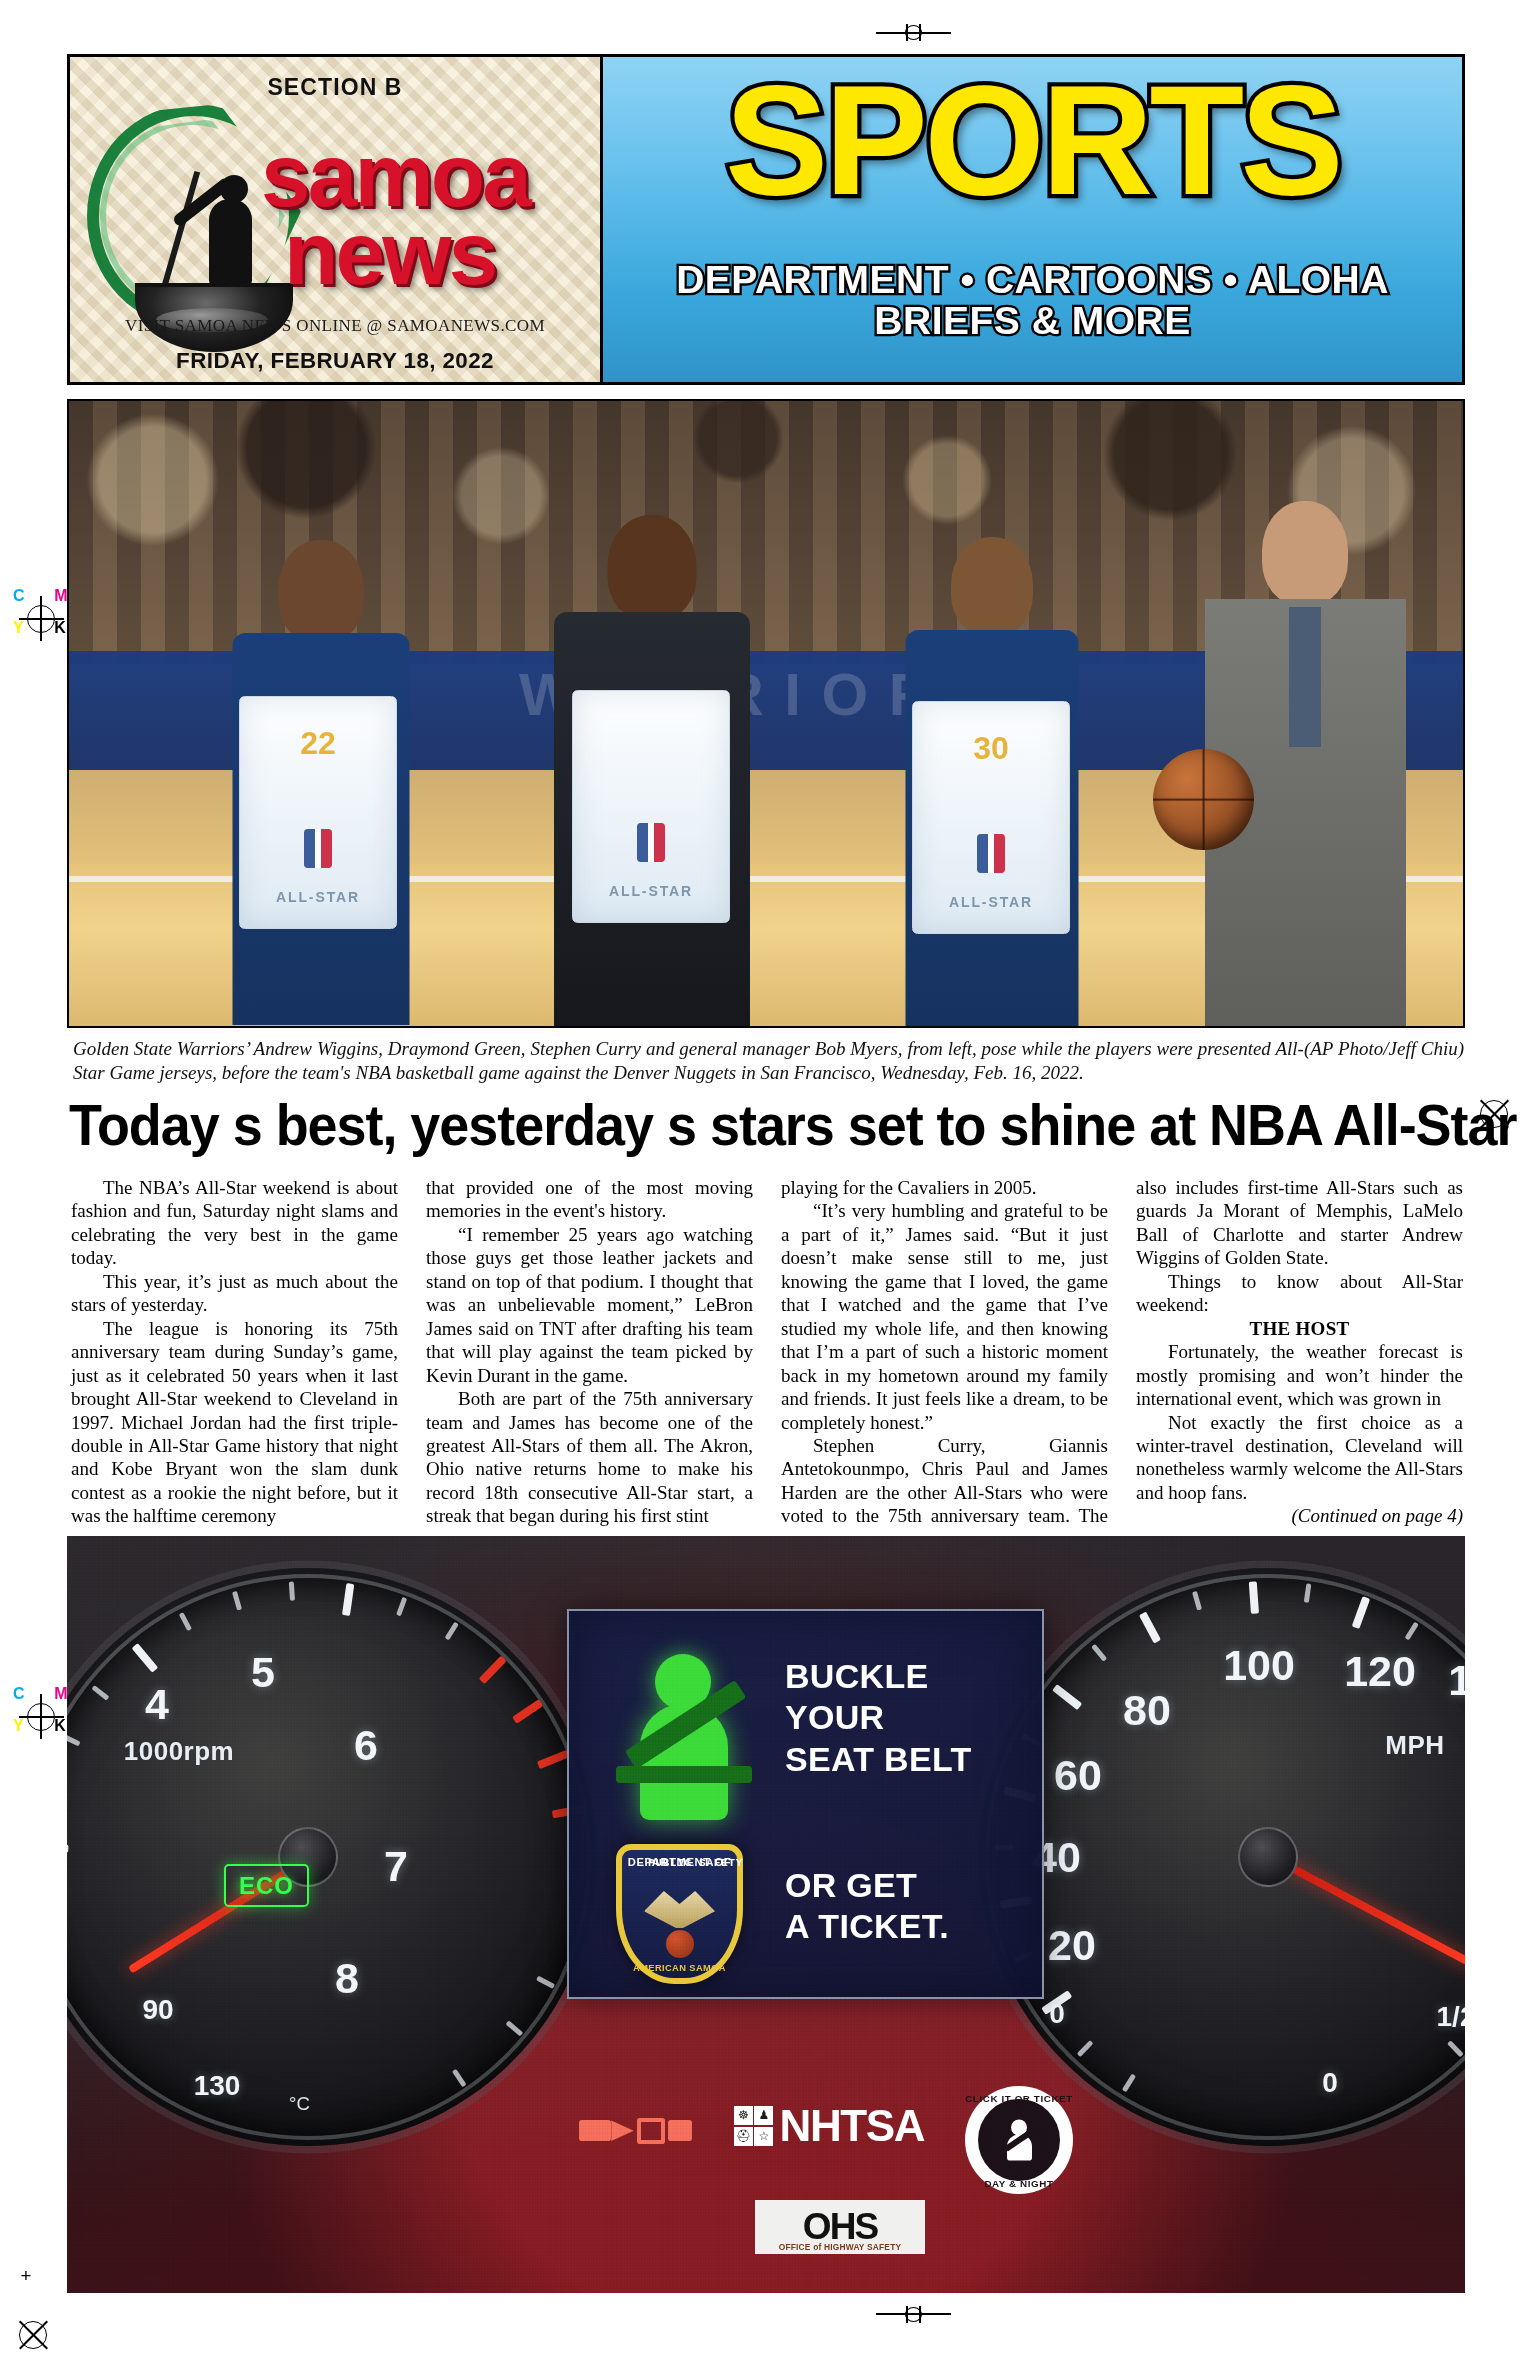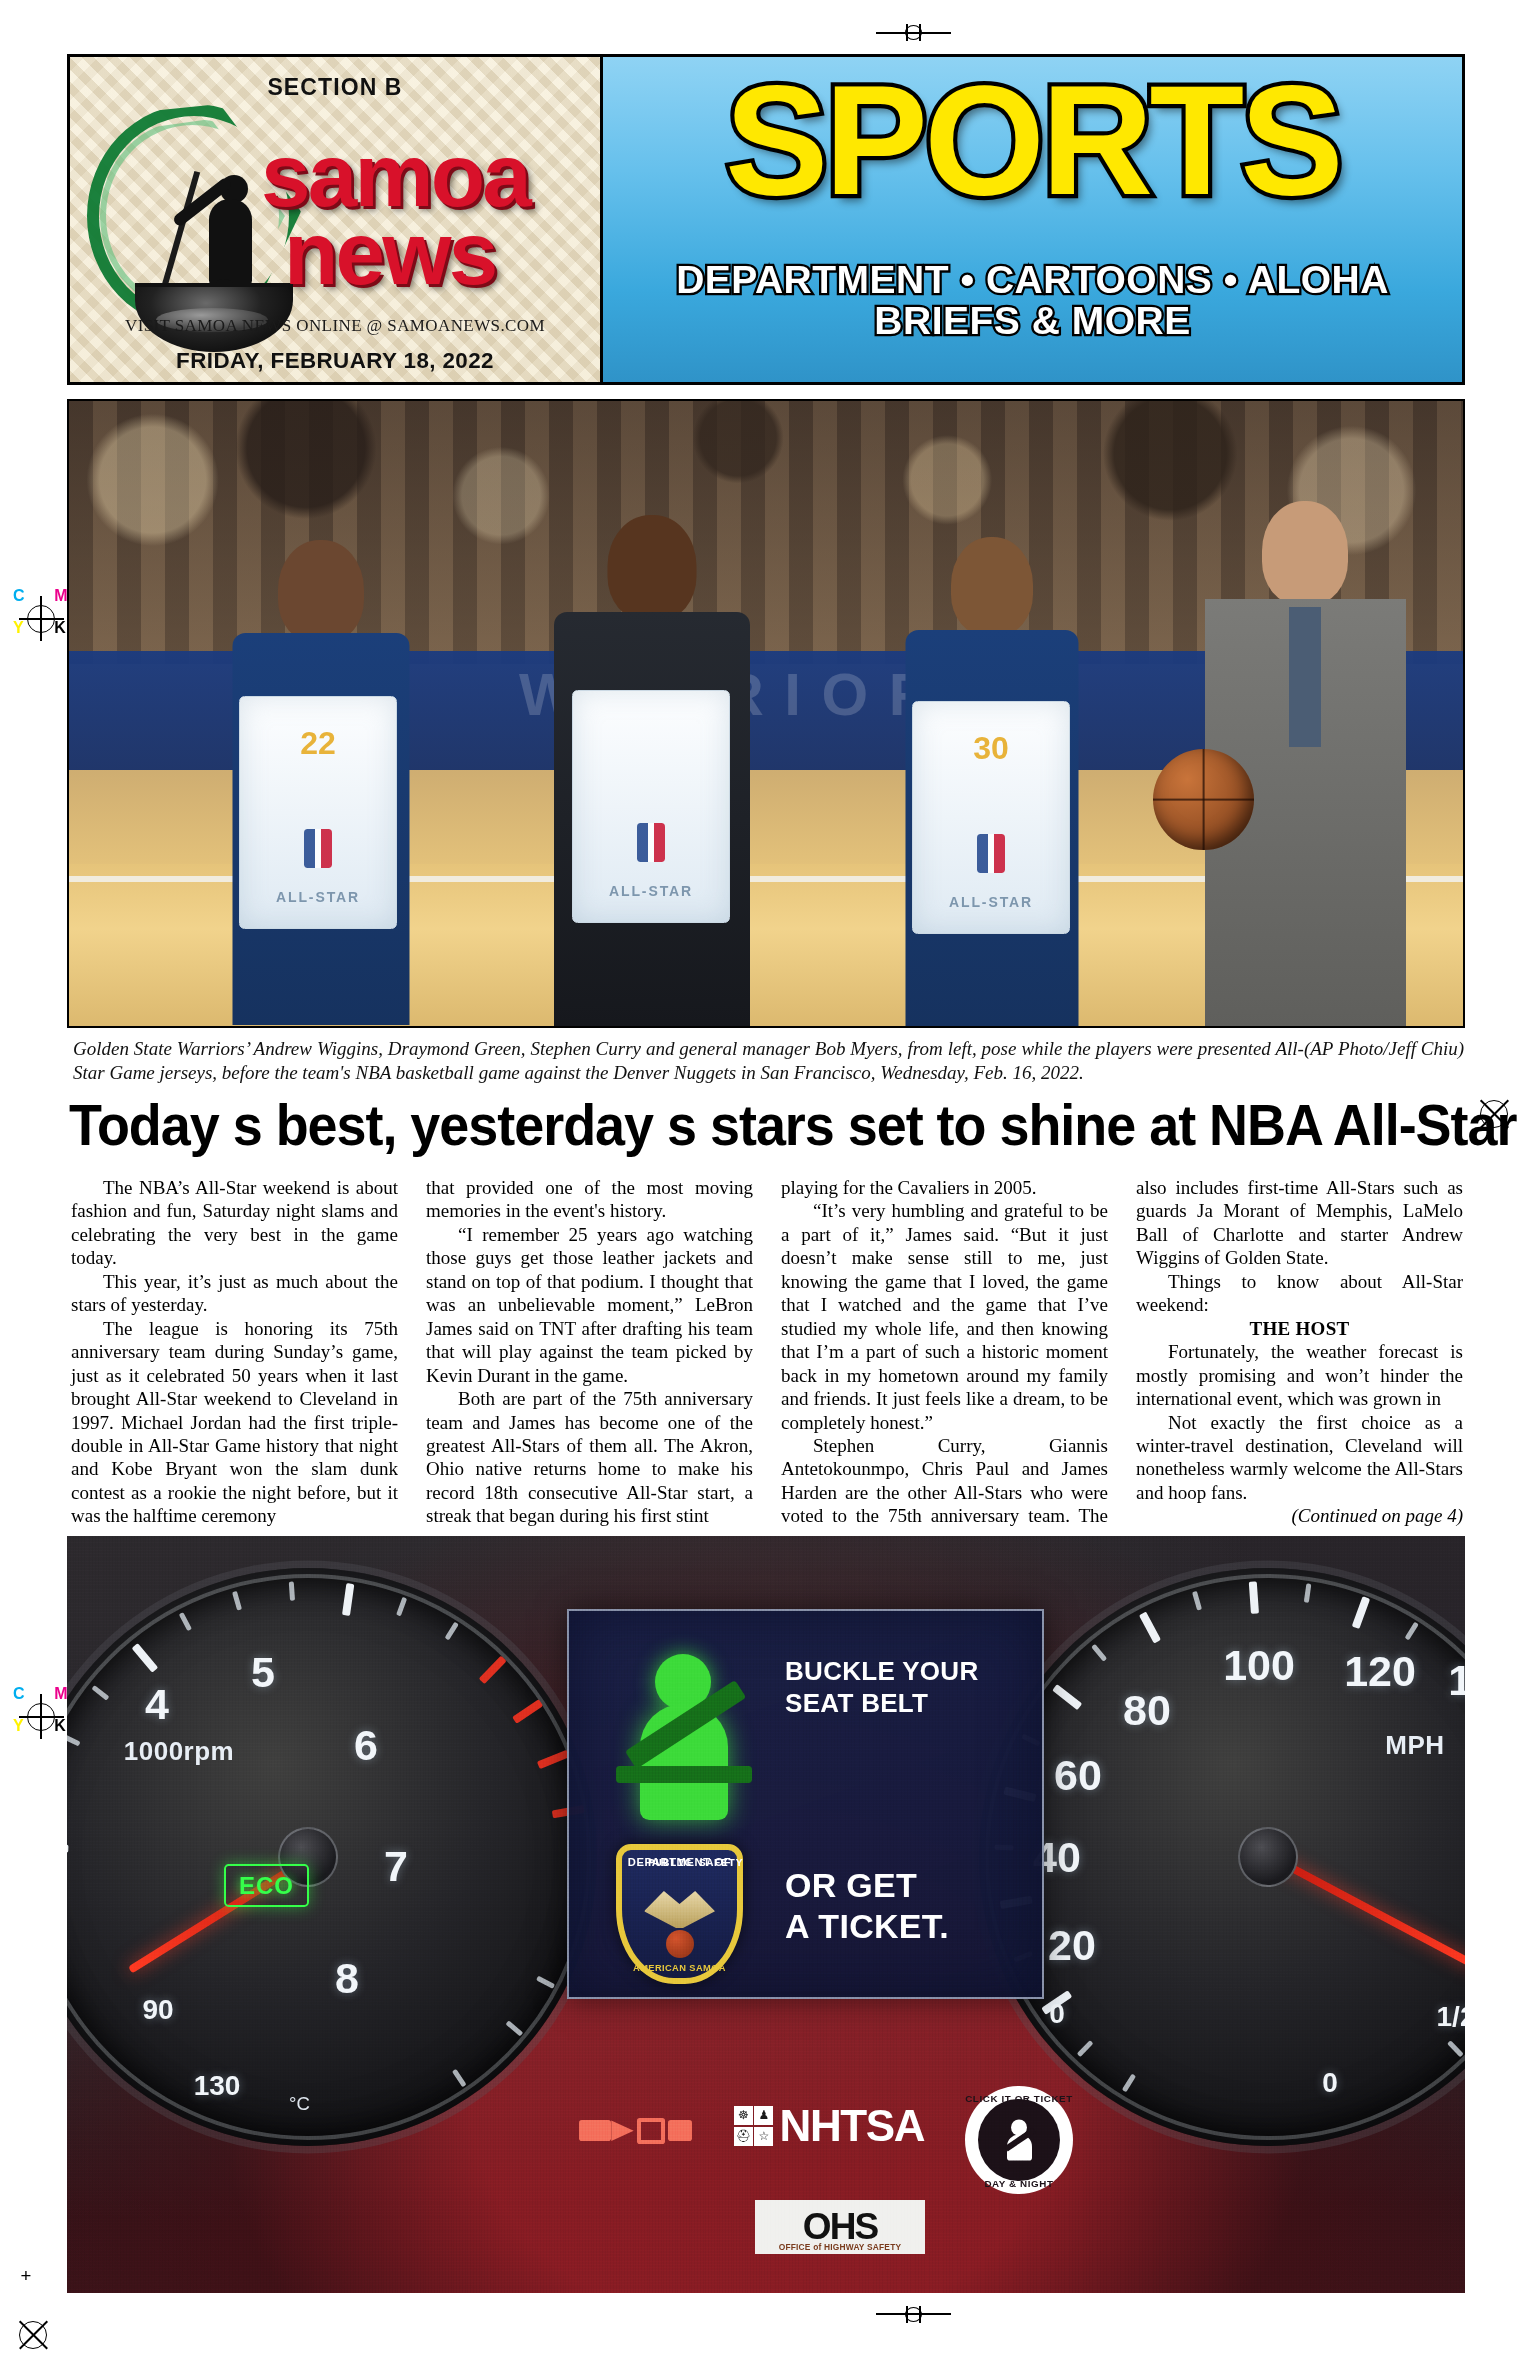--- a/index.html
+++ b/index.html
@@ -246,21 +246,21 @@
         width:71px; height:37px; background:linear-gradient(180deg,#e8d8a8,#b9a05c);
         clip-path: polygon(0 55%, 28% 0, 50% 35%, 72% 0, 100% 55%, 55% 100%, 45% 100%); }
   .badge-ball { position:absolute; left:50%; transform:translateX(-50%); top:86px;
         width:28px; height:28px; border-radius:50%;
         background:radial-gradient(circle at 35% 30%,#d4542c,#8a2f14); }
   .badge-t3 { position:absolute; left:5.6px; right:5.6px; bottom:11.2px; text-align:center;
         font-family:"Liberation Sans", sans-serif; font-weight:700; font-size:9.3px; color:#e8c93c;
         letter-spacing:0.4px; }
   .ad-text { position:absolute; left:216px; top:45px; width:242px;
         font-family:"Liberation Sans", sans-serif; font-weight:700; color:#fff;
-        font-size:26px; line-height:1.22; letter-spacing:0.3px; }
+        font-size:34px; line-height:1.22; letter-spacing:0.3px; }
   .ad-text2 { position:absolute; left:216px; top:254px; width:242px;
         font-family:"Liberation Sans", sans-serif; font-weight:700; color:#fff;
         font-size:34px; line-height:1.22; letter-spacing:0.3px; }
 
   .logos { position:absolute; left:503px; top:541px; width:503px; height:177px; }
   .buckle-glyph { position:absolute; left:9.3px; top:35px; width:114px; height:37px; }
   .bg-a { position:absolute; left:0; top:8.4px; width:32px; height:20.5px; background:#f4705c; border-radius:2.8px; }
   .bg-b { position:absolute; left:32px; top:8.4px; width:22.4px; height:20.5px; background:#f4705c;
           clip-path: polygon(0 0, 100% 50%, 0 100%); }
   .bg-c { position:absolute; left:58px; top:5.6px; width:28px; height:26px; border:4.7px solid #f4705c; border-radius:2.8px; }

